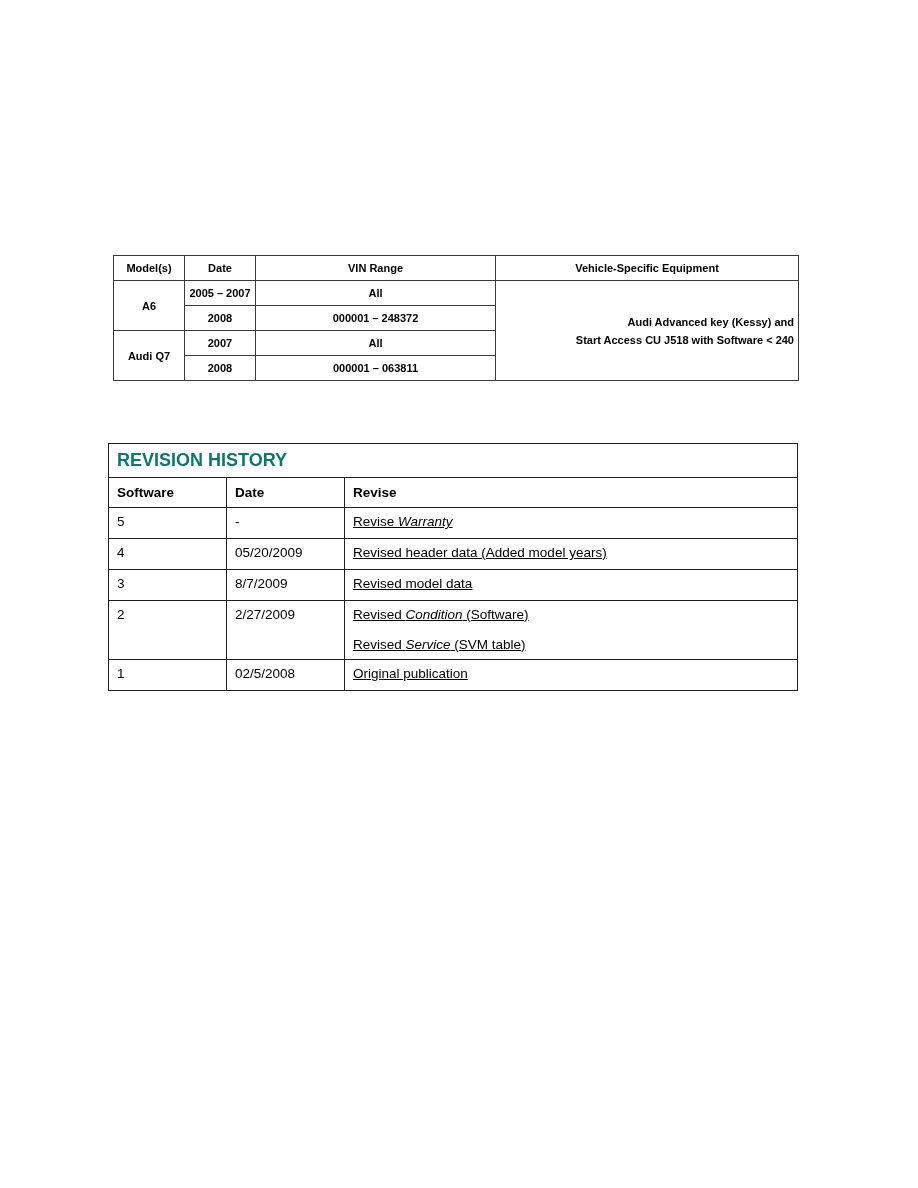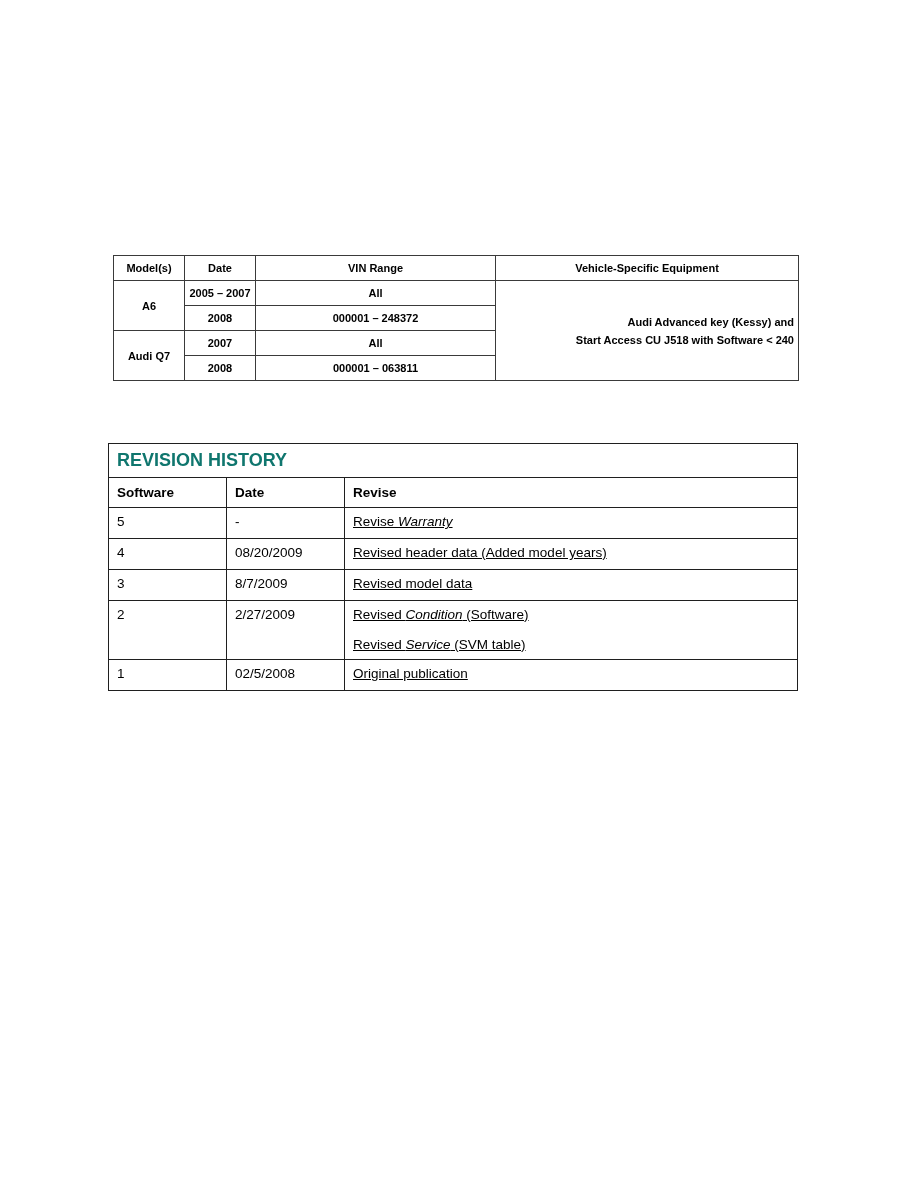--- a/index.html
+++ b/index.html
@@ -129,21 +129,21 @@
       <tr class="r-std">
         <td>5</td>
         <td>-</td>
         <td>
           <div class="purpose-line"><span>Revise </span><i>Warranty</i><span></span></div>
         </td>
       </tr>
 
       <tr class="r-std">
         <td>4</td>
-        <td>08/20/2009</td>
+        <td>05/20/2009</td>
         <td>
           <div class="purpose-line"><span>Revised header data (Added model years)</span><i></i><span></span></div>
         </td>
       </tr>
 
       <tr class="r-std">
         <td>3</td>
         <td>8/7/2009</td>
         <td>
           <div class="purpose-line"><span>Revised model data</span><i></i><span></span></div>

